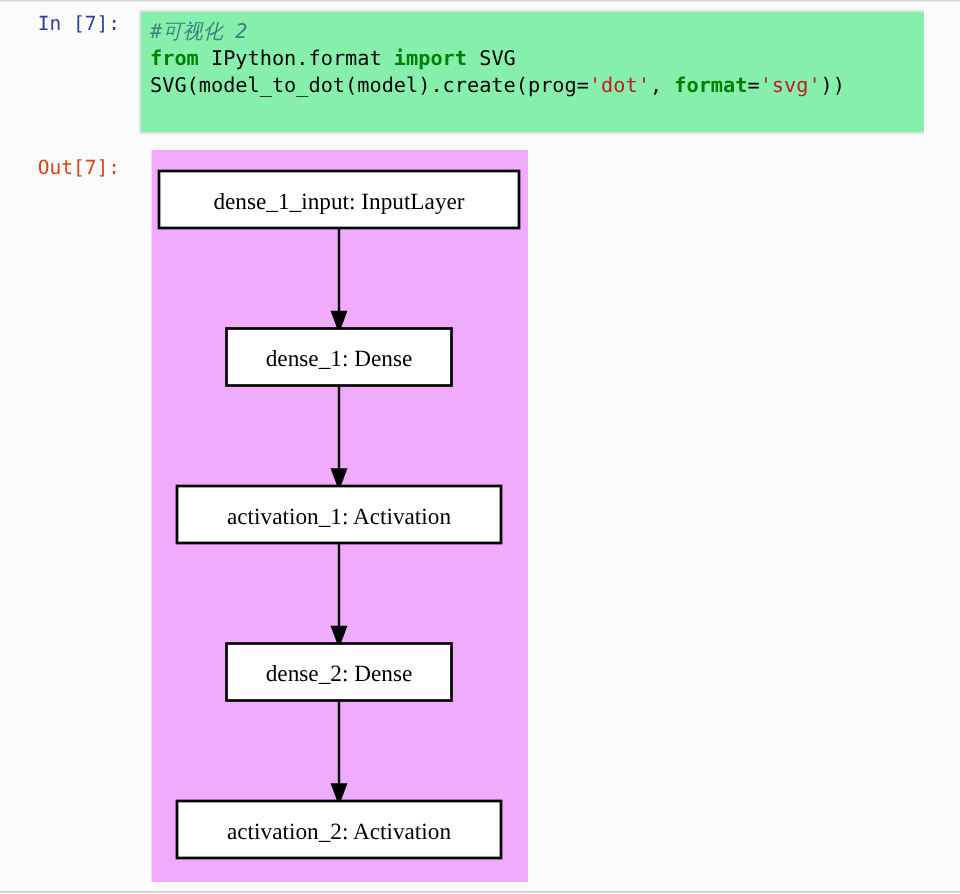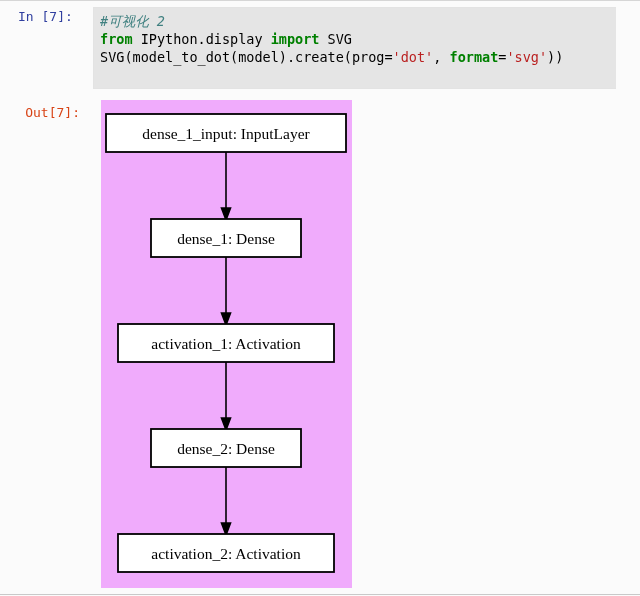--- a/index.html
+++ b/index.html
@@ -33,35 +33,34 @@
   .in-cell {
     position: absolute;
     left: 0; top: 8px;
     width: 640px;
     height: 84px;
   }
   .prompt {
     position: absolute;
     left: 0; top: 0;
     width: 80px;
-    text-align: left;
+    text-align: right;
     font-family: "DejaVu Sans Mono", "Liberation Mono", monospace;
     font-size: 13px;
     line-height: 18px;
     white-space: pre;
-    margin-left: 18px;
   }
   .prompt-in { color: #303f9f; }
 
   .code-box {
     position: absolute;
     left: 93px; top: -1px;
     width: 523px;
     height: 82px;
-    background: #e5e5e5;
+    background: #86efac;
     border: 1px solid #e3e3e3;
     border-right: none;
     box-sizing: border-box;
     padding: 4px 0 0 6px;
   }
   .code-line {
     font-family: "DejaVu Sans Mono", "Liberation Mono", monospace;
     font-size: 13.5px;
     line-height: 18px;
     white-space: pre;
@@ -113,21 +112,21 @@
 <div class="top-rule"></div>
 
 <div class="in-cell">
 
   <div class="prompt prompt-in">In [7]:</div>
 
   <div class="code-box">
 
     <div class="code-line"><span class="tok-comment">#可视化 2</span></div>
 
-    <div class="code-line"><span class="tok-kw">from</span><span class="tok-plain"> IPython.display </span><span class="tok-kw">import</span><span class="tok-plain"> SVG</span></div>
+    <div class="code-line"><span class="tok-kw">from</span><span class="tok-plain"> IPython.format </span><span class="tok-kw">import</span><span class="tok-plain"> SVG</span></div>
 
 
     <div class="code-line"><span class="tok-plain">SVG(model_to_dot(model).create(prog=</span><span class="tok-str">'dot'</span><span class="tok-plain">, </span><span class="tok-kw">format</span><span class="tok-plain">=</span><span class="tok-str">'svg'</span><span class="tok-plain">))</span></div>
 
   </div>
 </div>
 
 <div class="out-cell">
 
   <div class="out-prompt">Out[7]:</div>

